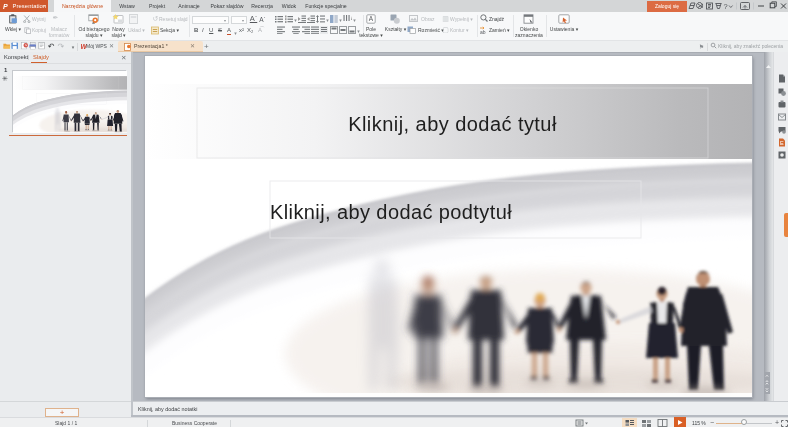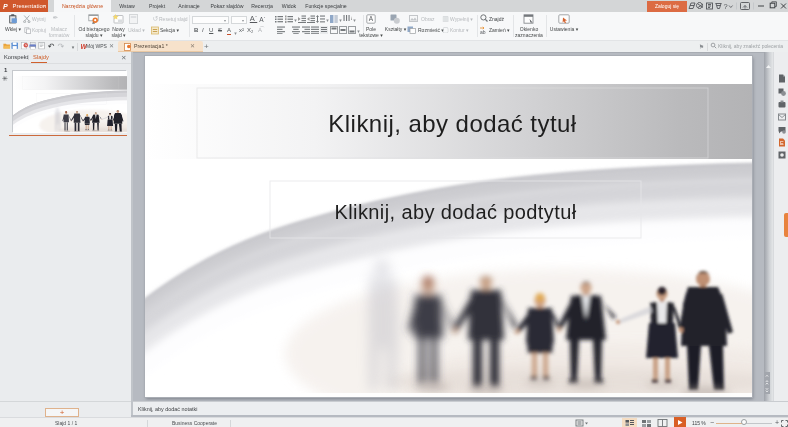--- a/index.html
+++ b/index.html
@@ -41,22 +41,22 @@
 #orangetab{position:absolute;left:784px;top:213px;width:4px;height:24px;background:#e8833e;border-radius:2px 0 0 2px;}
 
 #notesbar{position:absolute;left:133px;top:401px;width:655px;height:14px;background:#eceef0;border-top:1px solid #c9ccd0;font-size:5.4px;color:#3f4245;line-height:14px;padding-left:5px;}
 #panelbottom{position:absolute;left:0;top:401px;width:131px;height:16px;background:#eaecee;border-top:1px solid #d4d7d9;}
 #plusbtn{position:absolute;left:45px;top:6px;width:34px;height:9px;background:#f5f6f7;border:1px solid #dfb28c;color:#d0602c;font-size:8px;line-height:7px;text-align:center;}
 #statusbar{position:absolute;left:0;top:417px;width:788px;height:10px;background:#eff0f1;border-top:1px solid #d9dbde;font-size:5px;color:#4a4d50;}
 #thumb{position:absolute;left:12px;top:18px;width:114px;height:62px;border:1px solid #c6c9cd;background:#fff;}
 #thumb svg{display:block;}
 .sic{position:absolute;left:4px;width:8px;height:9px;}
 
-#stitle{position:absolute;left:197px;top:109px;width:511px;height:30px;text-align:center;font-size:24px;letter-spacing:0.45px;color:#1e1e1e;line-height:30px;}
-#ssub{position:absolute;left:270px;top:198.5px;width:371px;height:26px;text-align:center;font-size:20px;letter-spacing:0.4px;color:#1e1e1e;line-height:26px;}
+#stitle{position:absolute;left:197px;top:109px;width:511px;height:30px;text-align:center;font-size:20px;letter-spacing:0.45px;color:#1e1e1e;line-height:30px;}
+#ssub{position:absolute;left:270px;top:198.5px;width:371px;height:26px;text-align:left;font-size:20px;letter-spacing:0.4px;color:#1e1e1e;line-height:26px;}
 </style></head>
 <body>
 <div id="app">
 
   <div id="titlebar">
     <div id="appbtn">
         <span class="logo">P</span>
         <span class="nm">Presentation</span>
         <span class="car"></span>
       </div>

